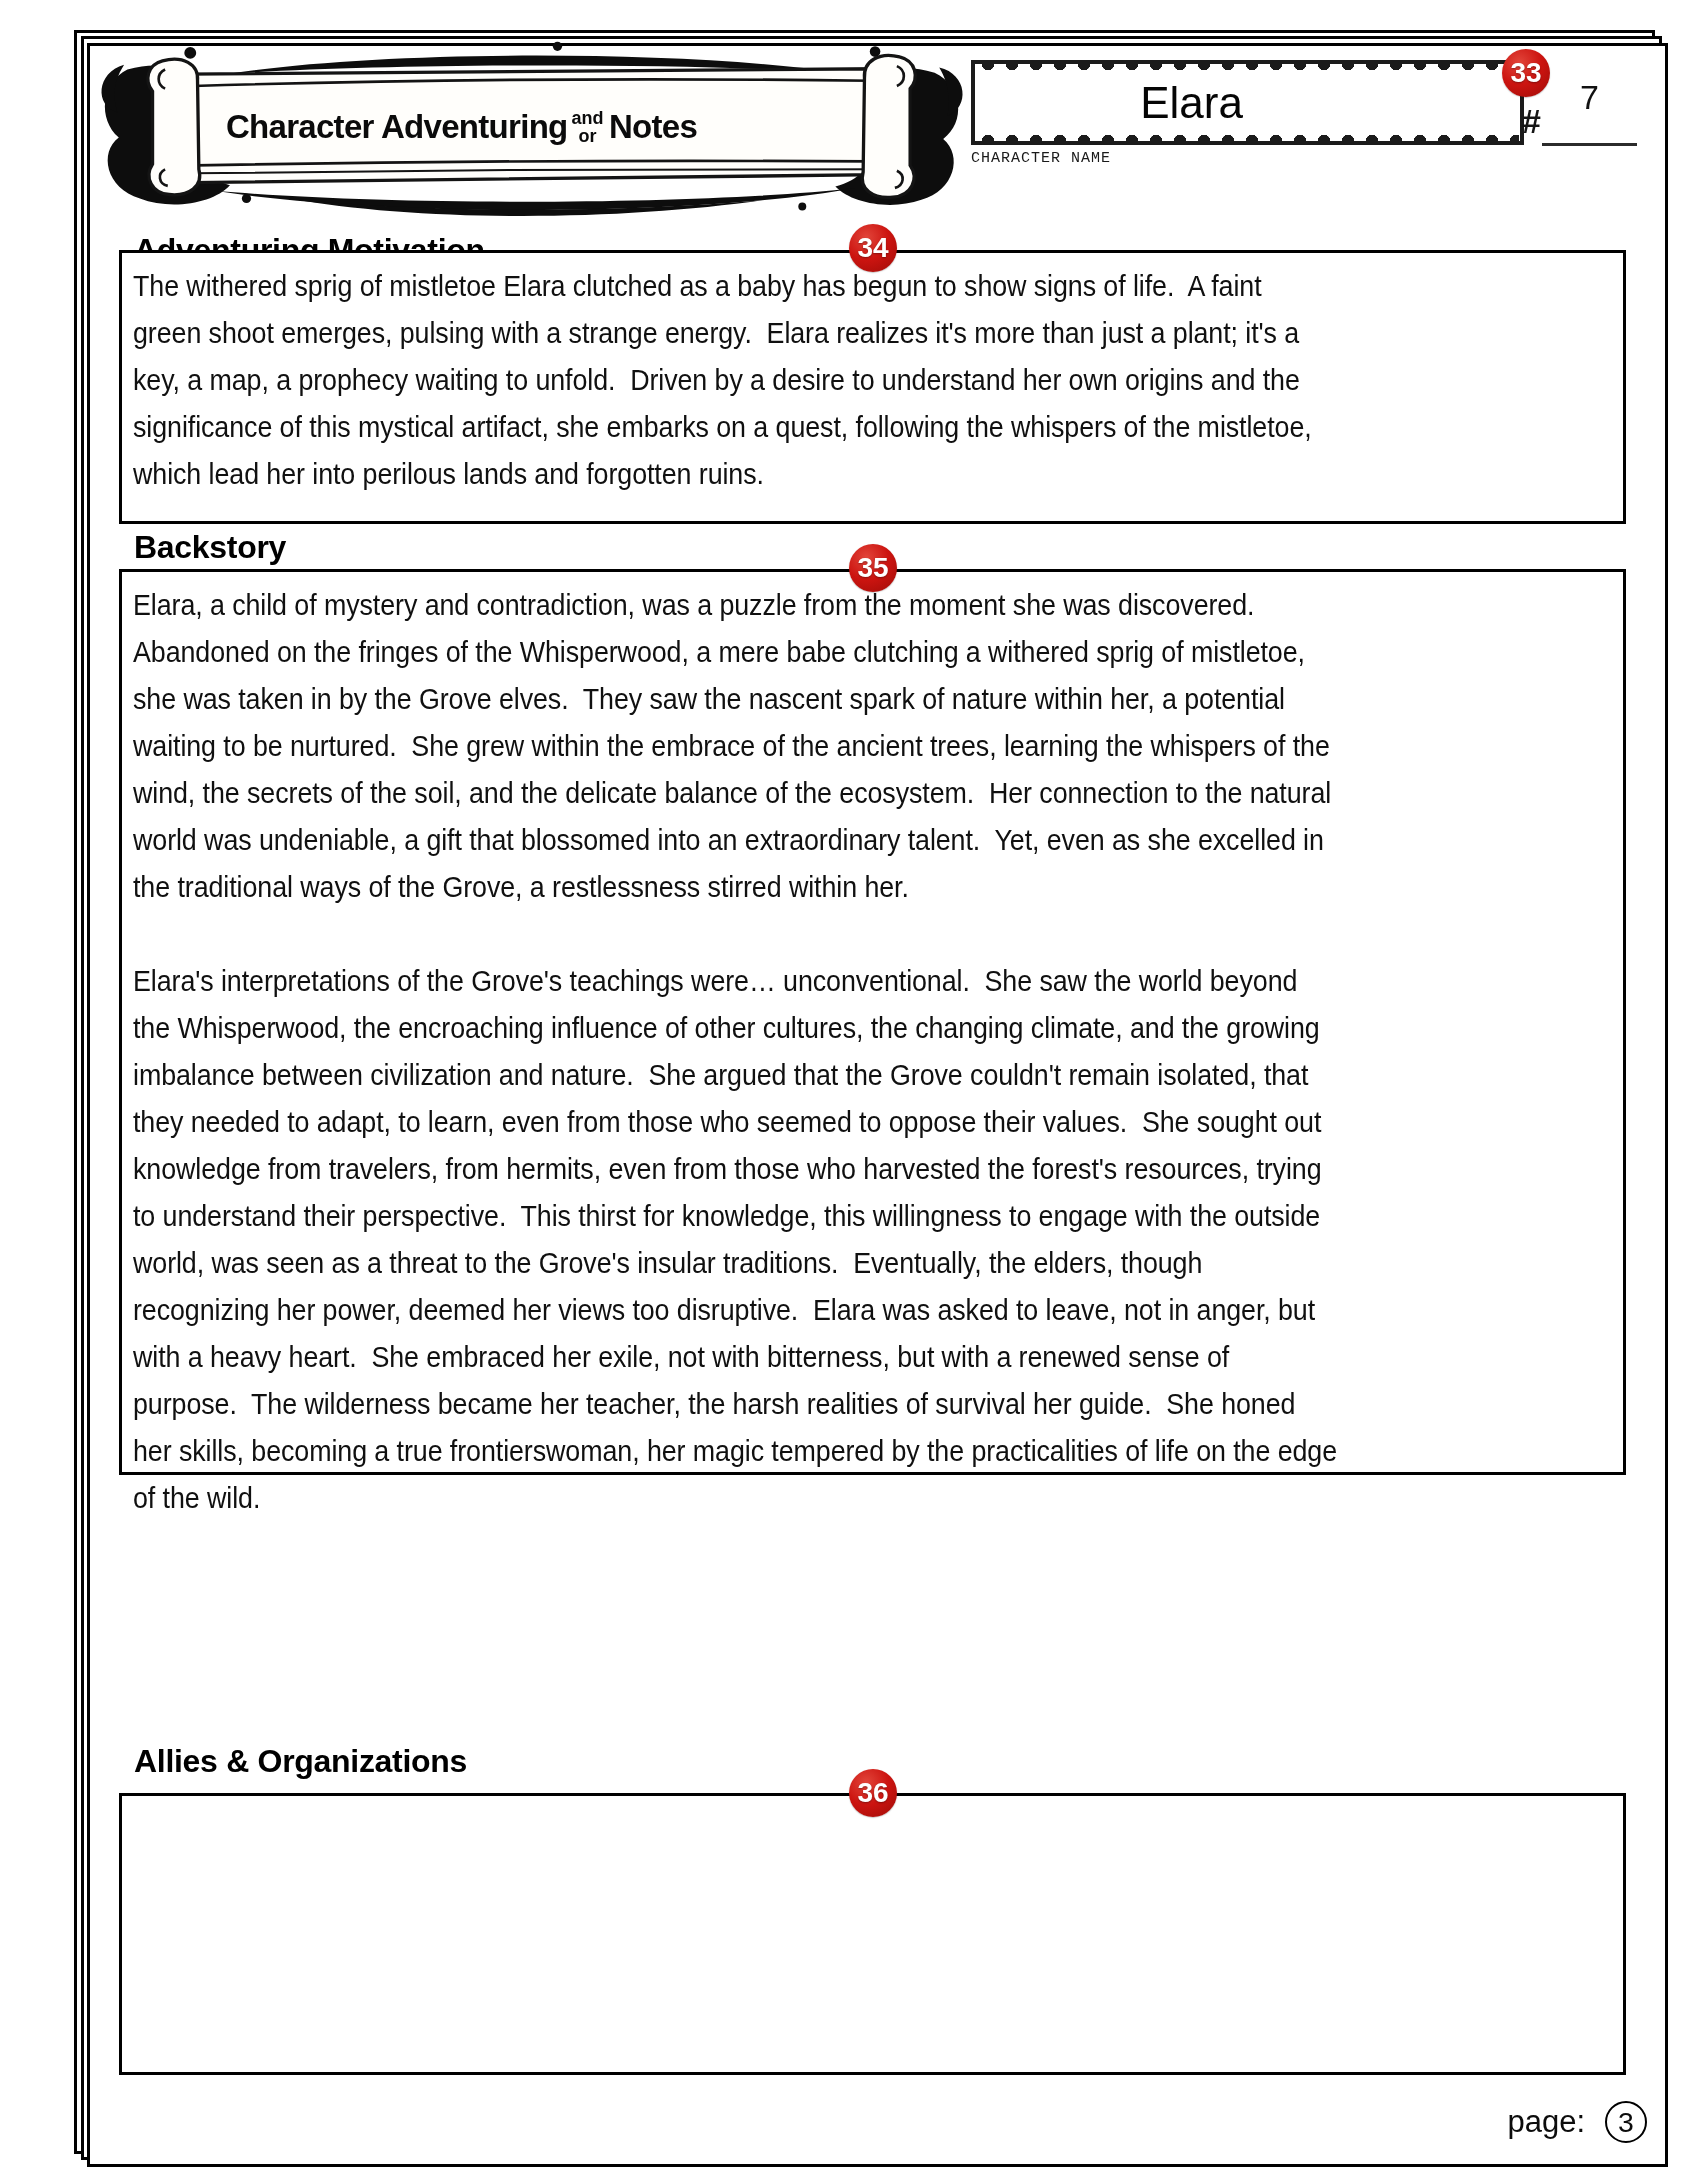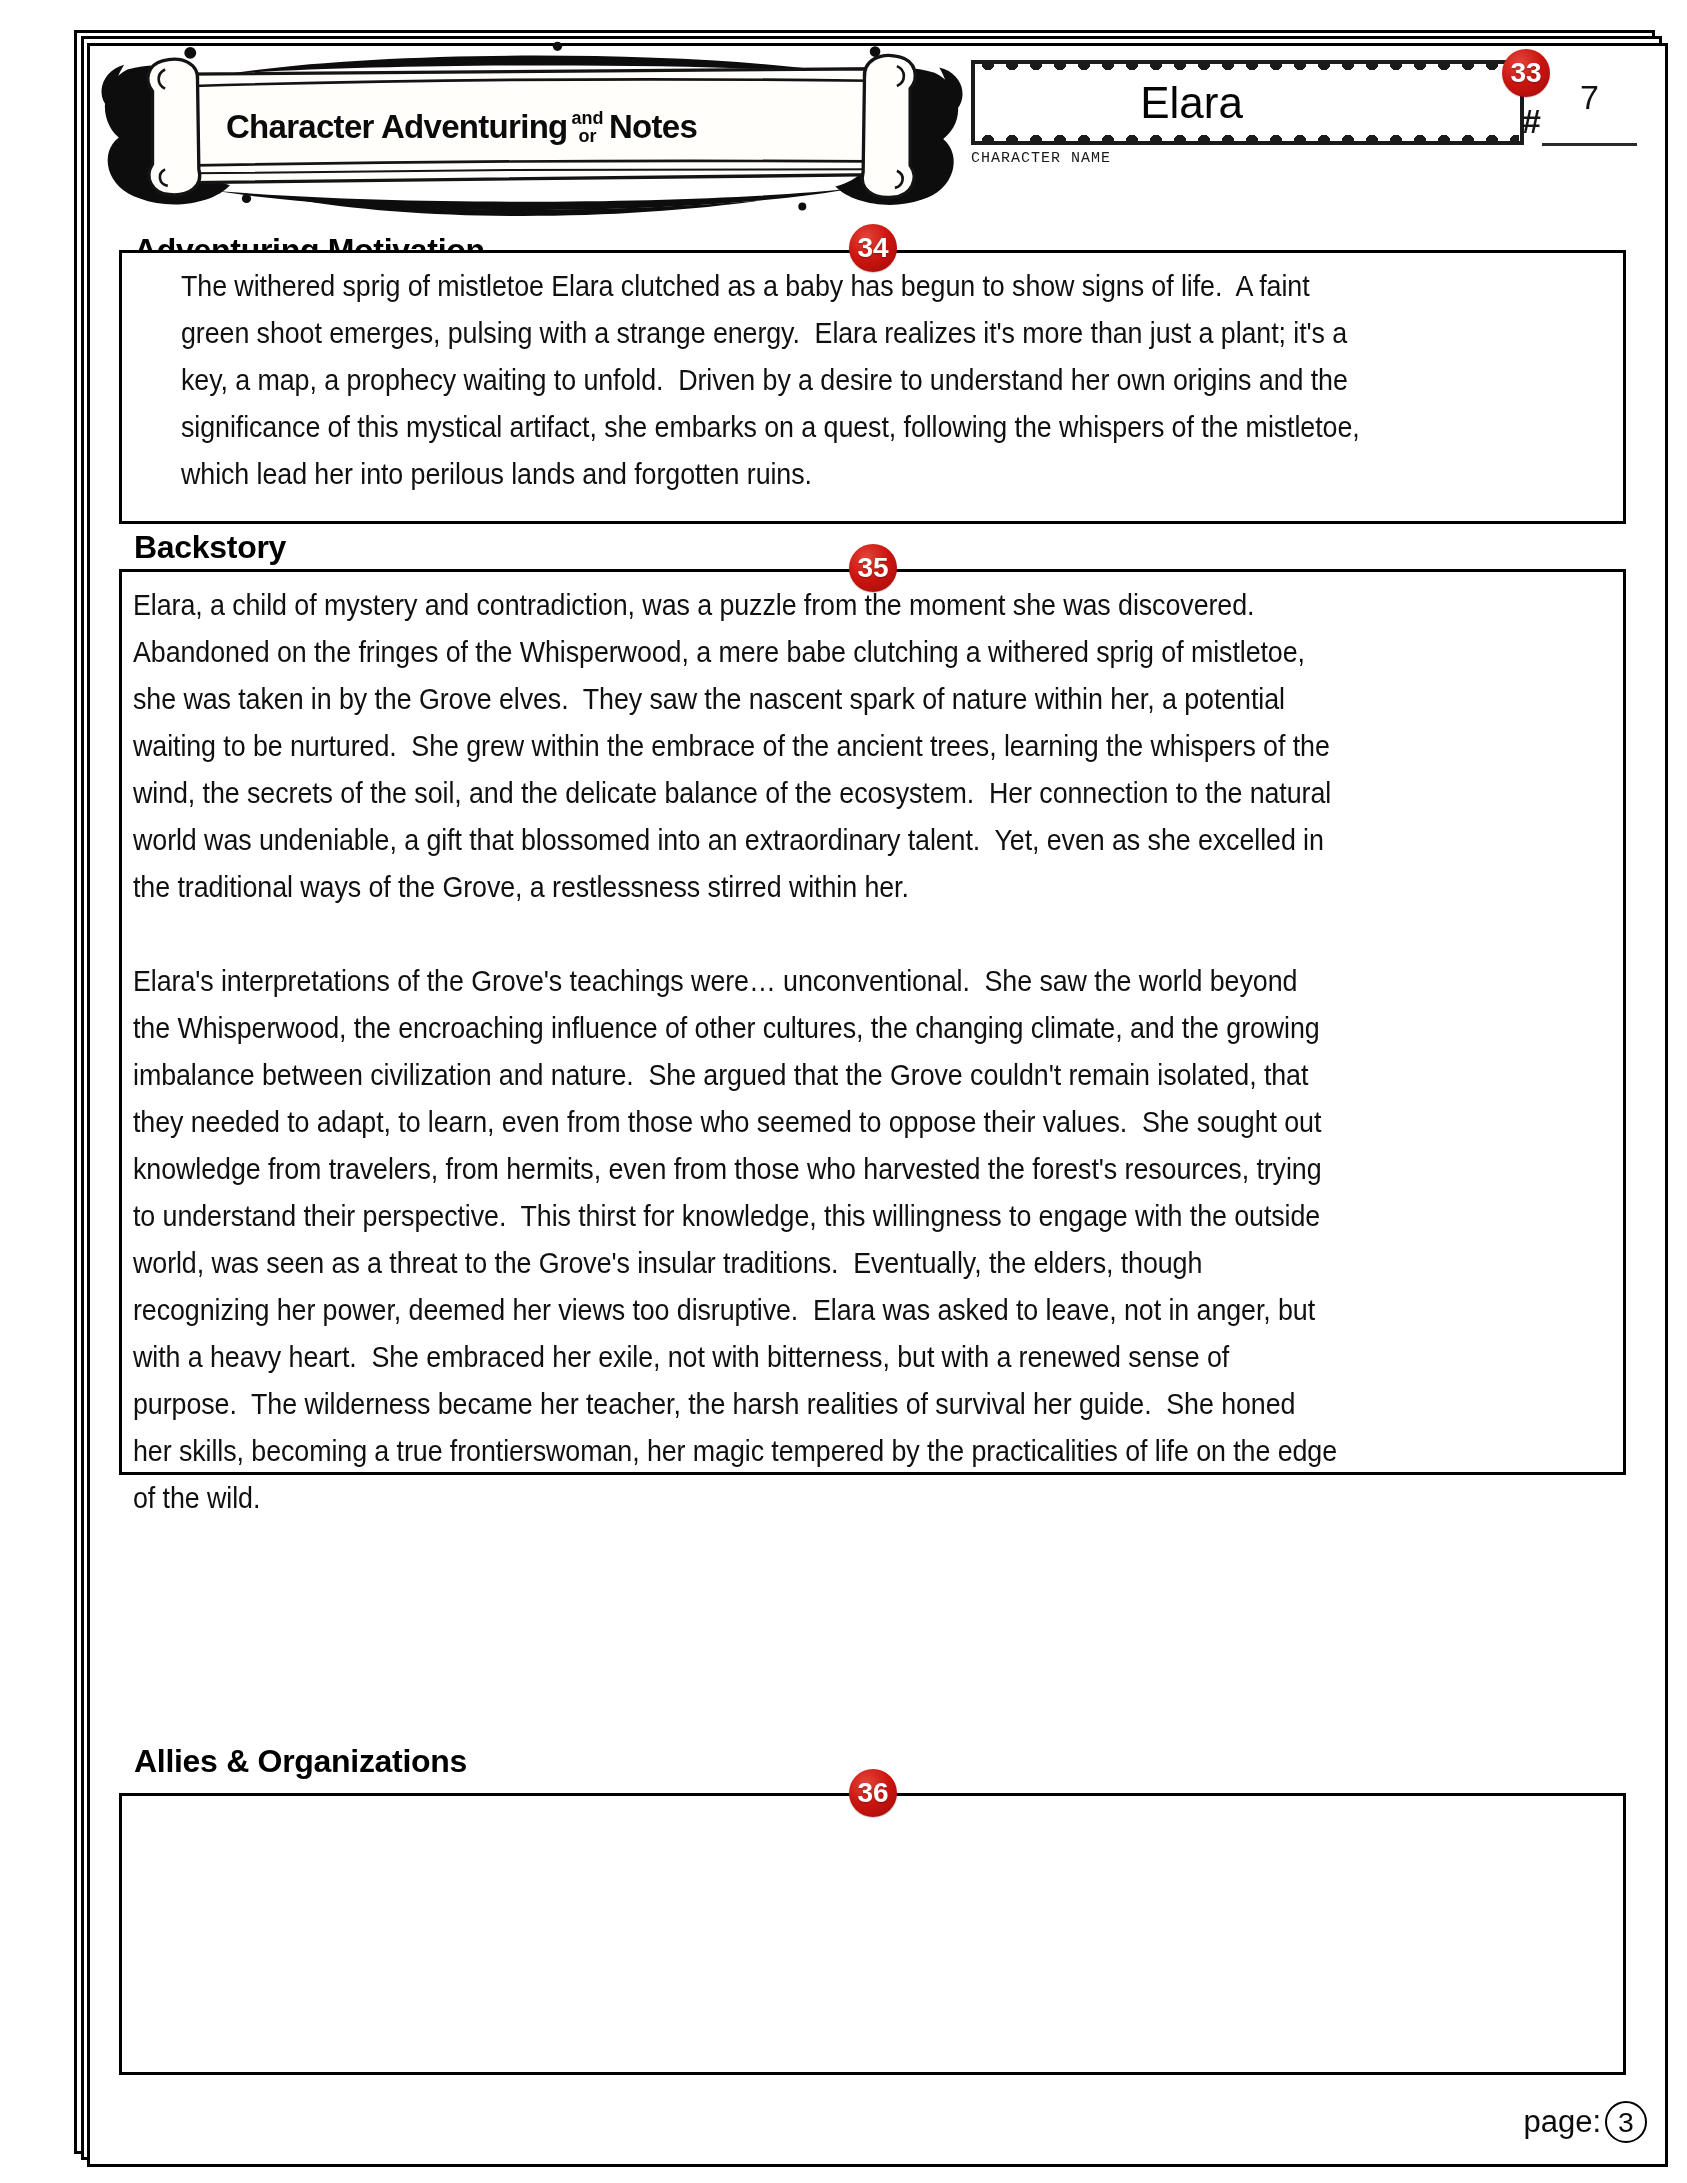--- a/index.html
+++ b/index.html
@@ -44,21 +44,21 @@
   .num-value{position:absolute;left:1555px;top:78px;width:69px;text-align:center;font-size:34px;color:#111;}
 
   
   .sec-heading{position:absolute;left:134px;font-weight:bold;font-size:32px;letter-spacing:-0.3px;color:#000;white-space:nowrap;}
   .h-motivation{top:208px;margin-top:24px;}
   .h-backstory{top:529px;}
   .h-allies{top:1743px;}
 
   
   .field-box{position:absolute;left:119px;width:1507px;border:3.3px solid #000;box-sizing:border-box;background:#fff;}
-  .box-motivation{top:250px;height:274px;padding-left:48px;}
+  .box-motivation{top:250px;height:274px;}
   .box-backstory{top:569px;height:906px;}
   .box-allies{top:1793px;height:282px;}
   .box-text{
     margin:9.3px 0 0 10.6px;width:1654px;
     transform:scaleX(0.895);transform-origin:0 0;
     font-size:30px;line-height:47px;letter-spacing:-0.1px;
     white-space:pre-wrap;color:#101010;overflow:hidden;
   }
 
   
@@ -70,21 +70,21 @@
     text-shadow:0 1.3px 2px rgba(0,0,0,0.35);
     box-shadow:0 0.7px 1.3px rgba(0,0,0,0.3);
   }
   .badge-33{left:1502px;top:49px;}
   .badge-34{left:849px;top:224px;}
   .badge-35{left:849px;top:544px;}
   .badge-36{left:849px;top:1769px;}
 
   
   .footer{position:absolute;left:1363px;top:2099px;width:284px;height:46px;
-    display:flex;align-items:center;justify-content:flex-end;gap:4px;font-size:31px;color:#0c0c0c;}
+    display:flex;align-items:center;justify-content:flex-end;gap:20px;font-size:31px;color:#0c0c0c;}
   .page-circle{width:38px;height:38px;border:2px solid #000;border-radius:50%;
     display:flex;align-items:center;justify-content:center;font-size:28.4px;flex:0 0 auto;}
 </style>
 </head>
 <body>
 
 <div class="sheet">
 
   <div class="frame f1"></div>
   <div class="frame f2"></div>

